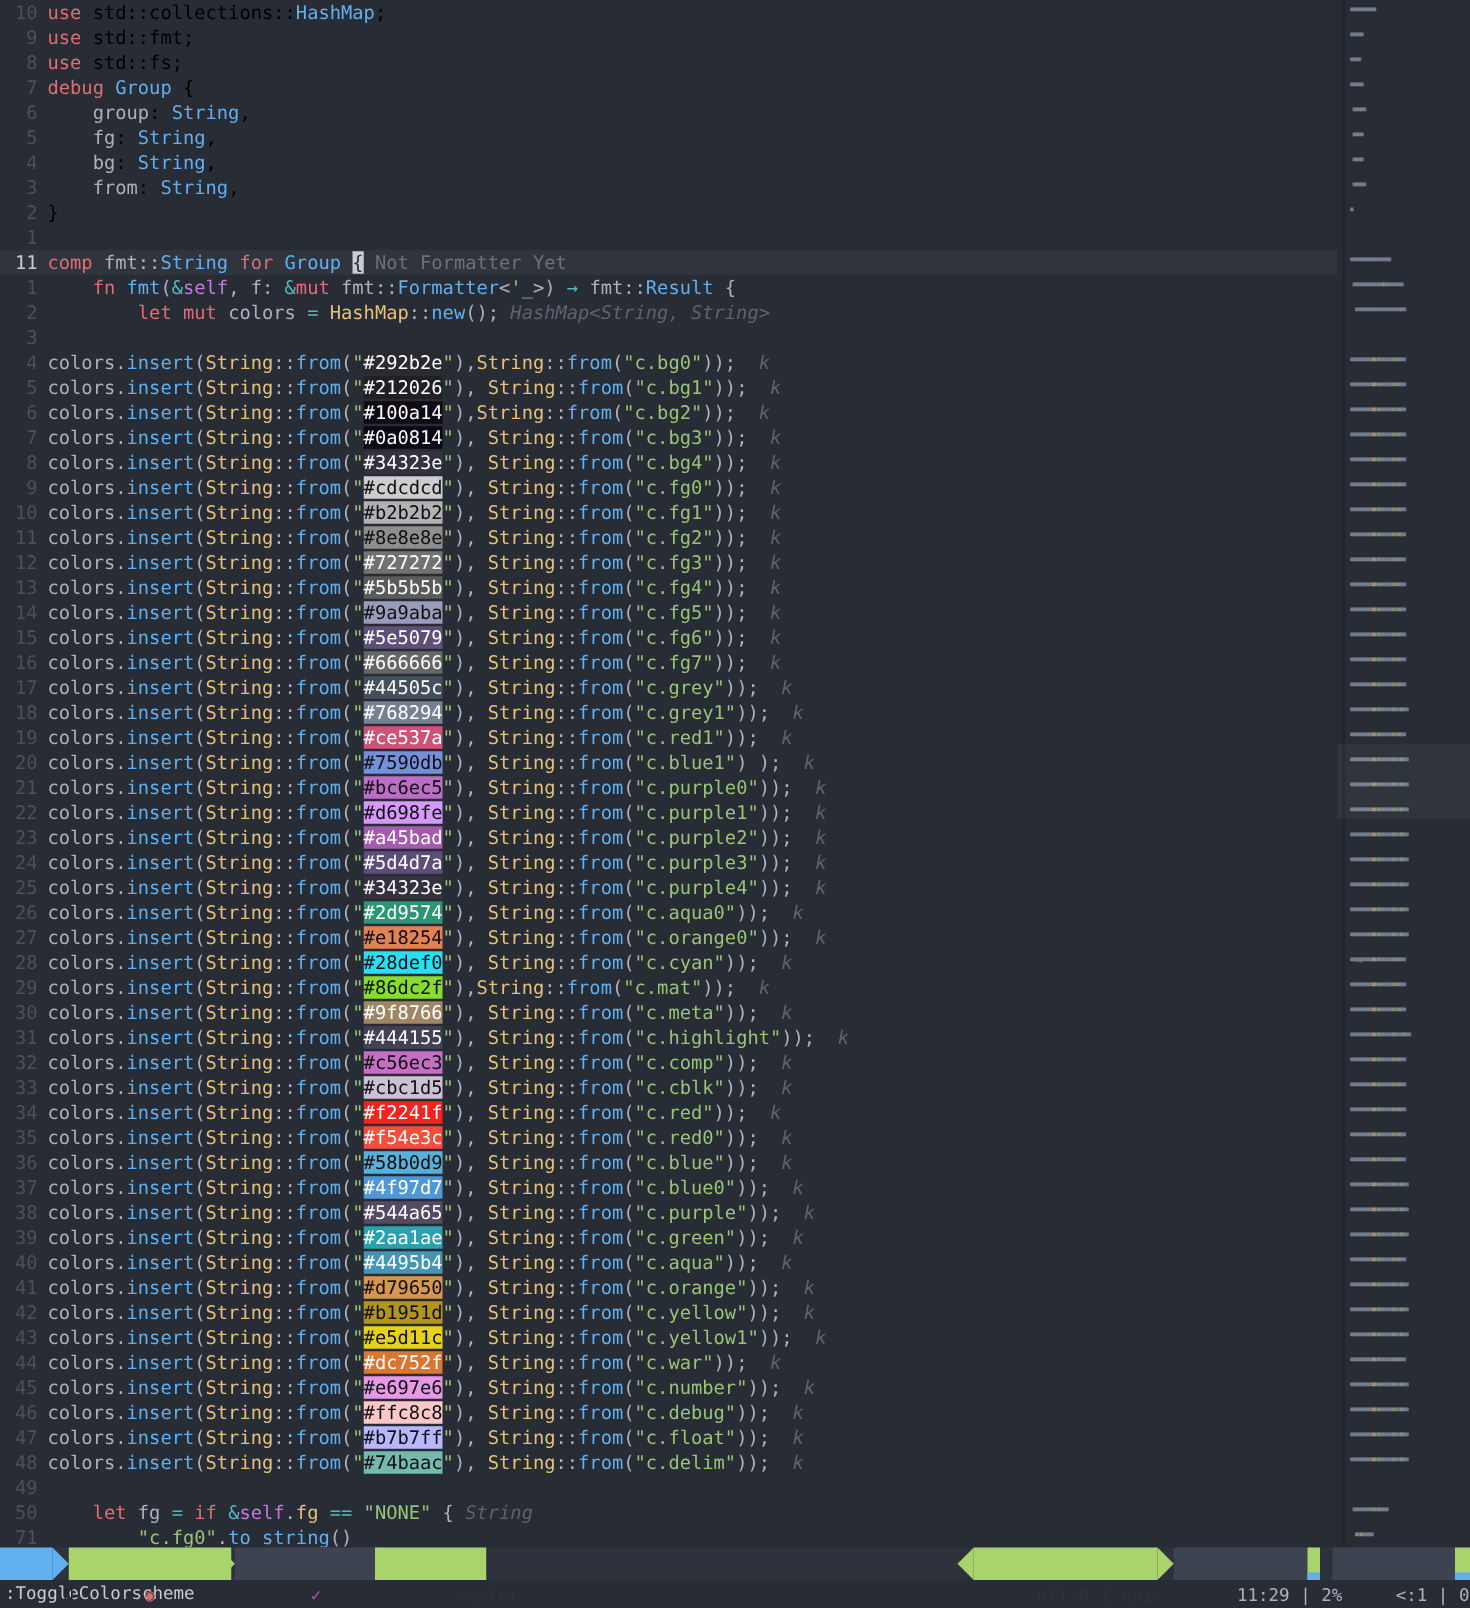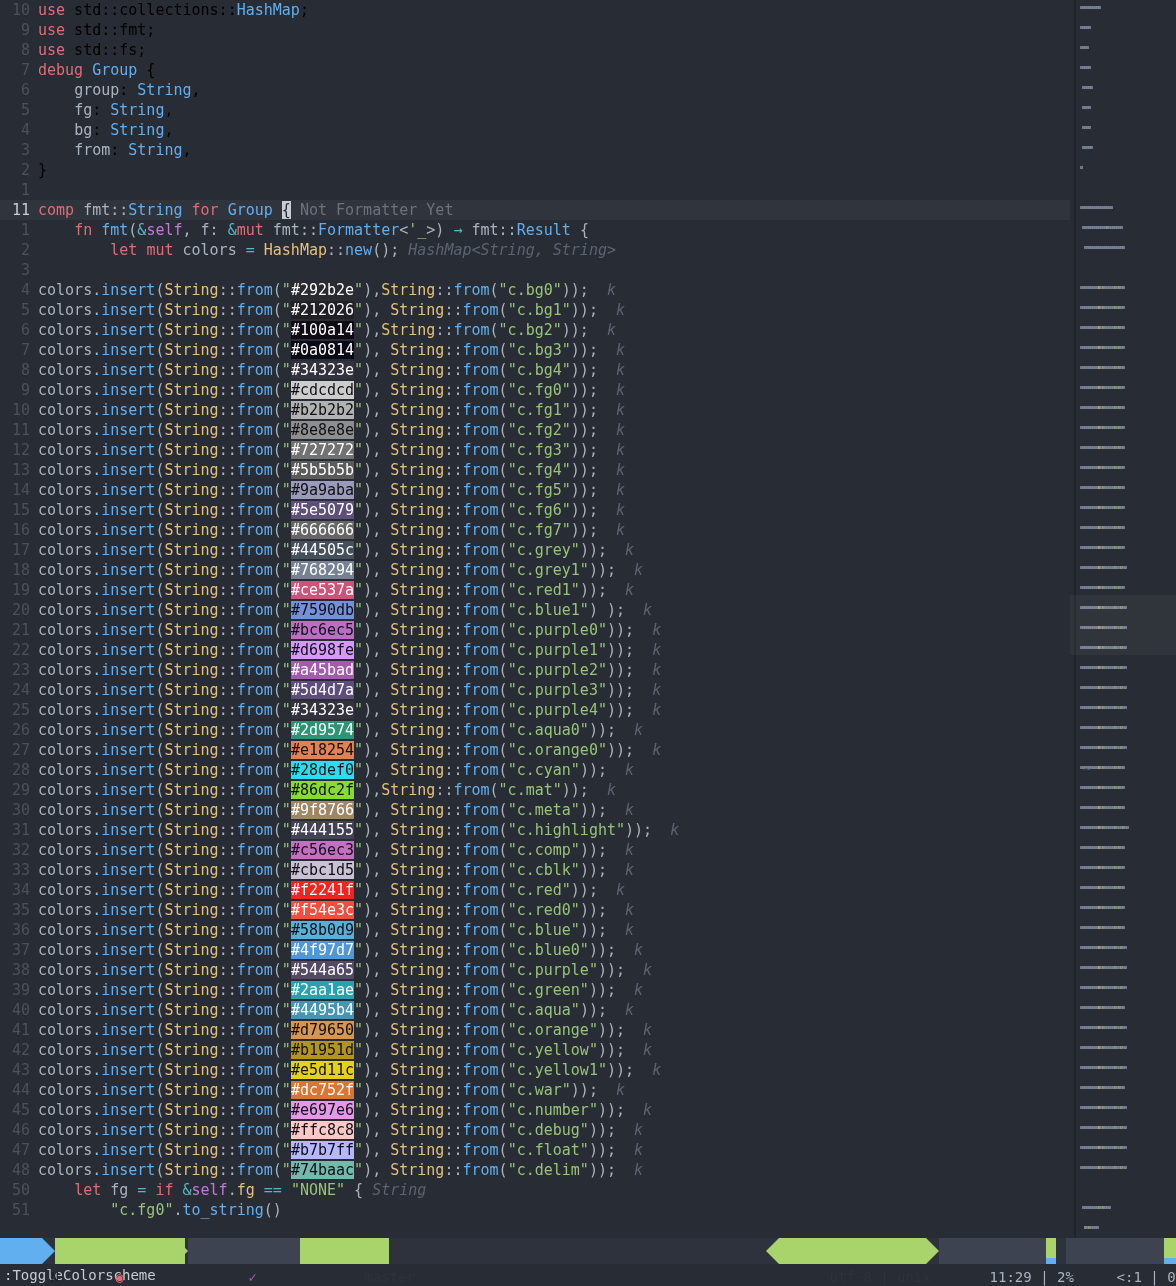--- a/index.html
+++ b/index.html
@@ -113,22 +113,23 @@
       <div class="row"><span class="gutter">39</span><span class="code"><span class="var">colors</span><span class="pun">.</span><span class="fnm">insert</span><span class="pun">(</span><span class="fld">String</span><span class="pun">::</span><span class="ty">from</span><span class="pun">(</span><span class="str">"</span><span class="sw" style="background:#2aa1ae;color:#ffffff;">#2aa1ae</span><span class="str">"</span><span class="pun">)</span><span class="pun">, </span><span class="fld">String</span><span class="pun">::</span><span class="ty">from</span><span class="pun">(</span><span class="str">"c.green"</span><span class="pun">));</span>  <span class="blame">k</span></span></div>
       <div class="row"><span class="gutter">40</span><span class="code"><span class="var">colors</span><span class="pun">.</span><span class="fnm">insert</span><span class="pun">(</span><span class="fld">String</span><span class="pun">::</span><span class="ty">from</span><span class="pun">(</span><span class="str">"</span><span class="sw" style="background:#4495b4;color:#ffffff;">#4495b4</span><span class="str">"</span><span class="pun">)</span><span class="pun">, </span><span class="fld">String</span><span class="pun">::</span><span class="ty">from</span><span class="pun">(</span><span class="str">"c.aqua"</span><span class="pun">));</span>  <span class="blame">k</span></span></div>
       <div class="row"><span class="gutter">41</span><span class="code"><span class="var">colors</span><span class="pun">.</span><span class="fnm">insert</span><span class="pun">(</span><span class="fld">String</span><span class="pun">::</span><span class="ty">from</span><span class="pun">(</span><span class="str">"</span><span class="sw" style="background:#d79650;color:#101014;">#d79650</span><span class="str">"</span><span class="pun">)</span><span class="pun">, </span><span class="fld">String</span><span class="pun">::</span><span class="ty">from</span><span class="pun">(</span><span class="str">"c.orange"</span><span class="pun">));</span>  <span class="blame">k</span></span></div>
       <div class="row"><span class="gutter">42</span><span class="code"><span class="var">colors</span><span class="pun">.</span><span class="fnm">insert</span><span class="pun">(</span><span class="fld">String</span><span class="pun">::</span><span class="ty">from</span><span class="pun">(</span><span class="str">"</span><span class="sw" style="background:#b1951d;color:#101014;">#b1951d</span><span class="str">"</span><span class="pun">)</span><span class="pun">, </span><span class="fld">String</span><span class="pun">::</span><span class="ty">from</span><span class="pun">(</span><span class="str">"c.yellow"</span><span class="pun">));</span>  <span class="blame">k</span></span></div>
       <div class="row"><span class="gutter">43</span><span class="code"><span class="var">colors</span><span class="pun">.</span><span class="fnm">insert</span><span class="pun">(</span><span class="fld">String</span><span class="pun">::</span><span class="ty">from</span><span class="pun">(</span><span class="str">"</span><span class="sw" style="background:#e5d11c;color:#101014;">#e5d11c</span><span class="str">"</span><span class="pun">)</span><span class="pun">, </span><span class="fld">String</span><span class="pun">::</span><span class="ty">from</span><span class="pun">(</span><span class="str">"c.yellow1"</span><span class="pun">));</span>  <span class="blame">k</span></span></div>
       <div class="row"><span class="gutter">44</span><span class="code"><span class="var">colors</span><span class="pun">.</span><span class="fnm">insert</span><span class="pun">(</span><span class="fld">String</span><span class="pun">::</span><span class="ty">from</span><span class="pun">(</span><span class="str">"</span><span class="sw" style="background:#dc752f;color:#ffffff;">#dc752f</span><span class="str">"</span><span class="pun">)</span><span class="pun">, </span><span class="fld">String</span><span class="pun">::</span><span class="ty">from</span><span class="pun">(</span><span class="str">"c.war"</span><span class="pun">));</span>  <span class="blame">k</span></span></div>
       <div class="row"><span class="gutter">45</span><span class="code"><span class="var">colors</span><span class="pun">.</span><span class="fnm">insert</span><span class="pun">(</span><span class="fld">String</span><span class="pun">::</span><span class="ty">from</span><span class="pun">(</span><span class="str">"</span><span class="sw" style="background:#e697e6;color:#101014;">#e697e6</span><span class="str">"</span><span class="pun">)</span><span class="pun">, </span><span class="fld">String</span><span class="pun">::</span><span class="ty">from</span><span class="pun">(</span><span class="str">"c.number"</span><span class="pun">));</span>  <span class="blame">k</span></span></div>
       <div class="row"><span class="gutter">46</span><span class="code"><span class="var">colors</span><span class="pun">.</span><span class="fnm">insert</span><span class="pun">(</span><span class="fld">String</span><span class="pun">::</span><span class="ty">from</span><span class="pun">(</span><span class="str">"</span><span class="sw" style="background:#ffc8c8;color:#101014;">#ffc8c8</span><span class="str">"</span><span class="pun">)</span><span class="pun">, </span><span class="fld">String</span><span class="pun">::</span><span class="ty">from</span><span class="pun">(</span><span class="str">"c.debug"</span><span class="pun">));</span>  <span class="blame">k</span></span></div>
       <div class="row"><span class="gutter">47</span><span class="code"><span class="var">colors</span><span class="pun">.</span><span class="fnm">insert</span><span class="pun">(</span><span class="fld">String</span><span class="pun">::</span><span class="ty">from</span><span class="pun">(</span><span class="str">"</span><span class="sw" style="background:#b7b7ff;color:#101014;">#b7b7ff</span><span class="str">"</span><span class="pun">)</span><span class="pun">, </span><span class="fld">String</span><span class="pun">::</span><span class="ty">from</span><span class="pun">(</span><span class="str">"c.float"</span><span class="pun">));</span>  <span class="blame">k</span></span></div>
       <div class="row"><span class="gutter">48</span><span class="code"><span class="var">colors</span><span class="pun">.</span><span class="fnm">insert</span><span class="pun">(</span><span class="fld">String</span><span class="pun">::</span><span class="ty">from</span><span class="pun">(</span><span class="str">"</span><span class="sw" style="background:#74baac;color:#101014;">#74baac</span><span class="str">"</span><span class="pun">)</span><span class="pun">, </span><span class="fld">String</span><span class="pun">::</span><span class="ty">from</span><span class="pun">(</span><span class="str">"c.delim"</span><span class="pun">));</span>  <span class="blame">k</span></span></div>
+      <div class="row"><span class="gutter">49</span><span class="code"></span></div>
       <div class="row"><span class="gutter">50</span><span class="code">    <span class="kw">let</span> <span class="var">fg</span> <span class="op">=</span> <span class="kw">if</span> <span class="op">&amp;</span><span class="kw2">self</span><span class="pun">.</span><span class="fld">fg</span> <span class="op">==</span> <span class="str">"NONE"</span> <span class="pun">{</span> <span class="hint">String</span></span></div>
-      <div class="row"><span class="gutter">51</span><span class="code">        <span class="str">"c.fg0"</span><span class="pun">.</span><span class="ty">to_string</span><span class="pun">()</span></span></div>
+      <div class="row"><span class="gutter">71</span><span class="code">        <span class="str">"c.fg0"</span><span class="pun">.</span><span class="ty">to_string</span><span class="pun">()</span></span></div>
     </div>
 
   <div class="minimap" id="minimap">
     <div class="mmbar"></div>
   <span class="mmdot" style="left:10px;top:6px;background:#7b8496;opacity:.85;"></span>
       <span class="mmdot" style="left:12px;top:6px;background:#7b8496;opacity:.85;"></span>
       <span class="mmdot" style="left:14px;top:6px;background:#7b8496;opacity:.85;"></span>
       <span class="mmdot" style="left:16px;top:6px;background:#7b8496;opacity:.85;"></span>
       <span class="mmdot" style="left:18px;top:6px;background:#7b8496;opacity:.85;"></span>
       <span class="mmdot" style="left:20px;top:6px;background:#7b8496;opacity:.85;"></span>

